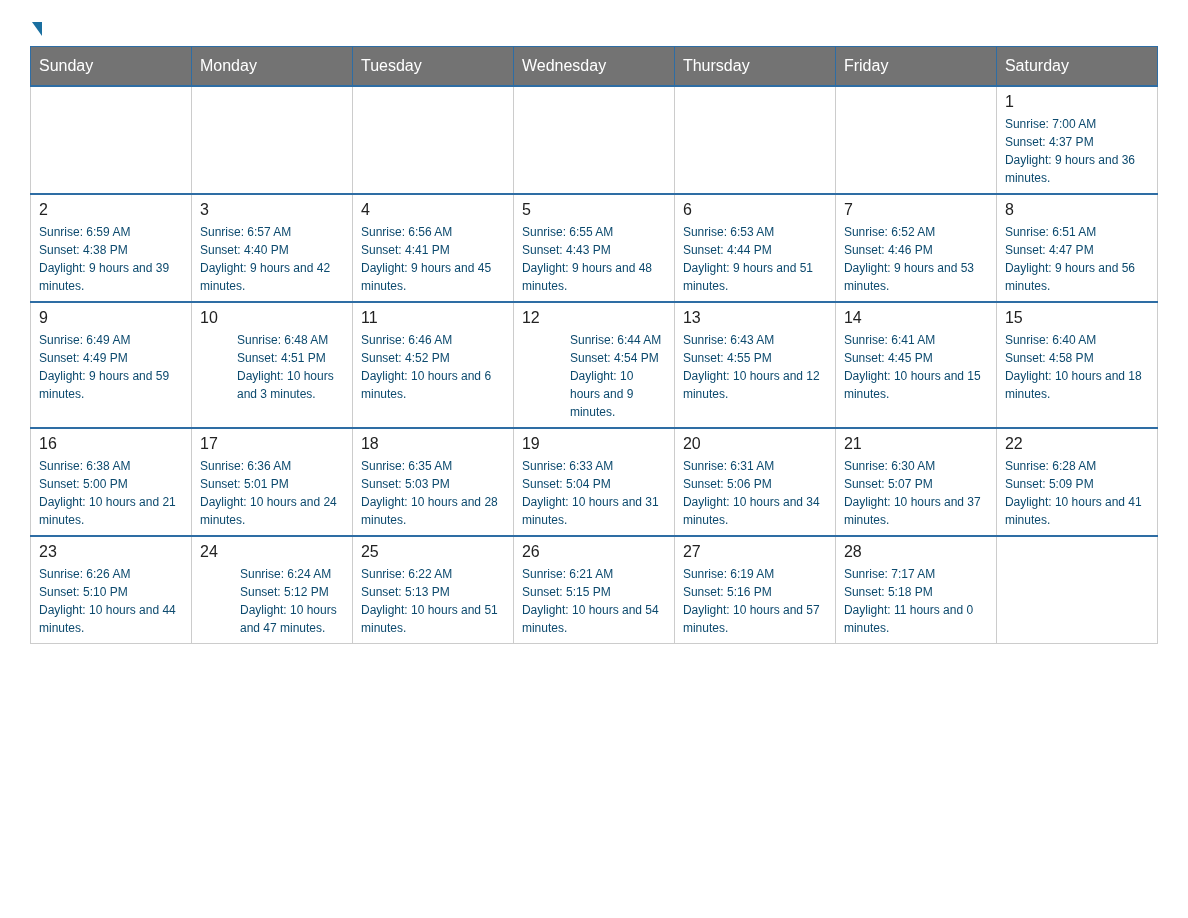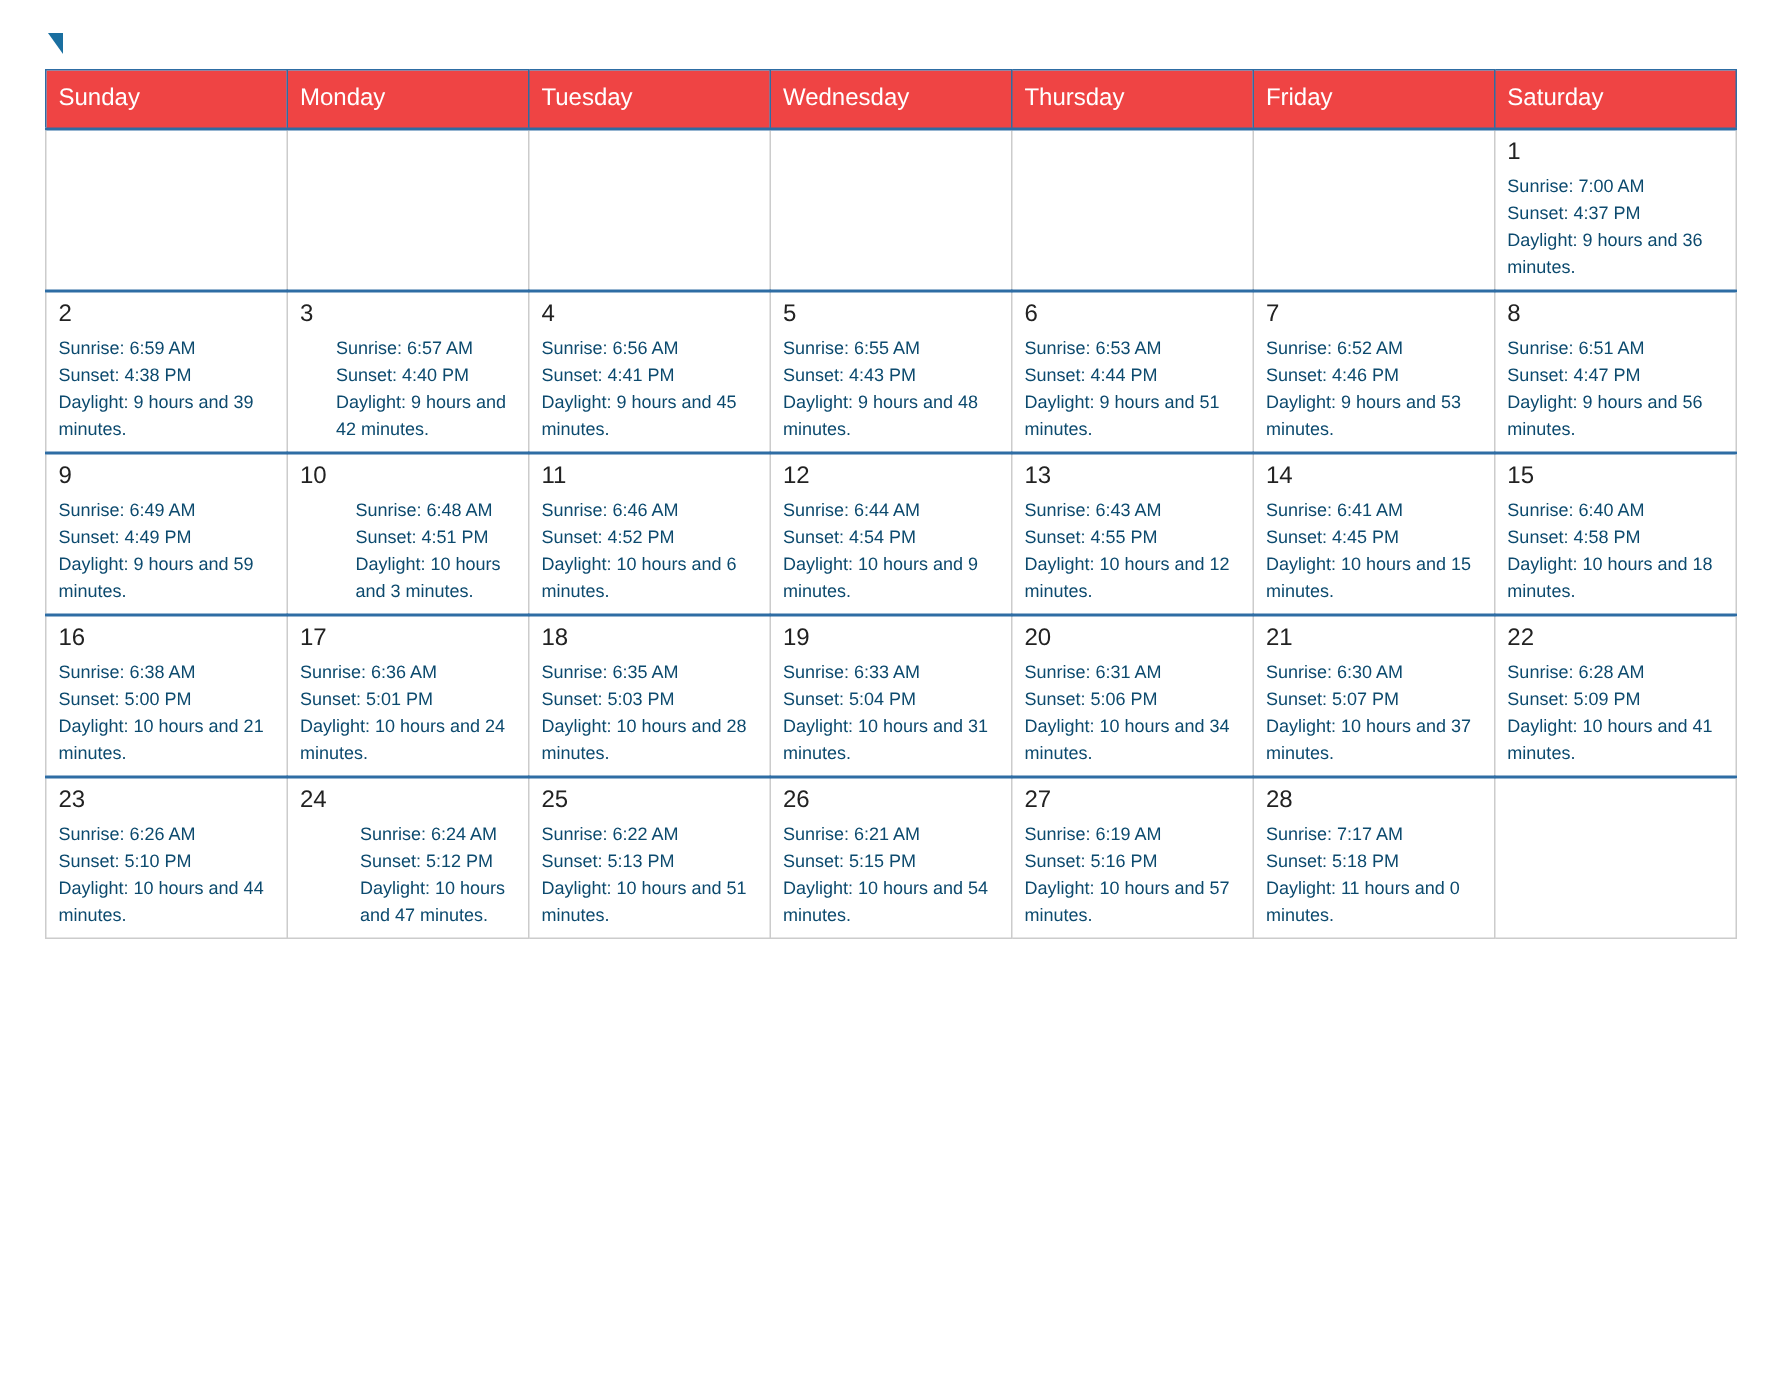--- a/index.html
+++ b/index.html
@@ -55,21 +55,21 @@
       font-size: 20px;
       color: #444;
       margin-top: 4px;
     }
     .calendar {
       width: 100%;
       border-collapse: collapse;
       margin-top: 10px;
     }
     .calendar th {
-      background-color: #ef4444;
+      background-color: #737373;
       color: white;
       text-align: left;
       padding: 10px 8px;
       font-size: 16px;
       font-weight: normal;
       border: 1px solid #2e6da4;
     }
     .calendar td {
       vertical-align: top;
       border: 1px solid #ccc;
@@ -147,21 +147,21 @@
       </tr>
       <tr>
         <td>
           <span class="day-number">2</span>
           <div class="day-info" style="white-space: pre-line;">Sunrise: 6:59 AM
 Sunset: 4:38 PM
 Daylight: 9 hours and 39 minutes.</div>
         </td>
         <td>
           <span class="day-number">3</span>
-          <div class="day-info" style="white-space: pre-line; margin-left: 24px;">Sunrise: 6:57 AM
+          <div class="day-info" style="white-space: pre-line;">Sunrise: 6:57 AM
 Sunset: 4:40 PM
 Daylight: 9 hours and 42 minutes.</div>
         </td>
         <td>
           <span class="day-number">4</span>
           <div class="day-info" style="white-space: pre-line;">Sunrise: 6:56 AM
 Sunset: 4:41 PM
 Daylight: 9 hours and 45 minutes.</div>
         </td>
         <td>
@@ -203,21 +203,21 @@
 Daylight: 10 hours and 3 minutes.</div>
         </td>
         <td>
           <span class="day-number">11</span>
           <div class="day-info" style="white-space: pre-line;">Sunrise: 6:46 AM
 Sunset: 4:52 PM
 Daylight: 10 hours and 6 minutes.</div>
         </td>
         <td>
           <span class="day-number">12</span>
-          <div class="day-info" style="white-space: pre-line;">Sunrise: 6:44 AM
+          <div class="day-info" style="white-space: pre-line; margin-left: 48px;">Sunrise: 6:44 AM
 Sunset: 4:54 PM
 Daylight: 10 hours and 9 minutes.</div>
         </td>
         <td>
           <span class="day-number">13</span>
           <div class="day-info" style="white-space: pre-line;">Sunrise: 6:43 AM
 Sunset: 4:55 PM
 Daylight: 10 hours and 12 minutes.</div>
         </td>
         <td>

